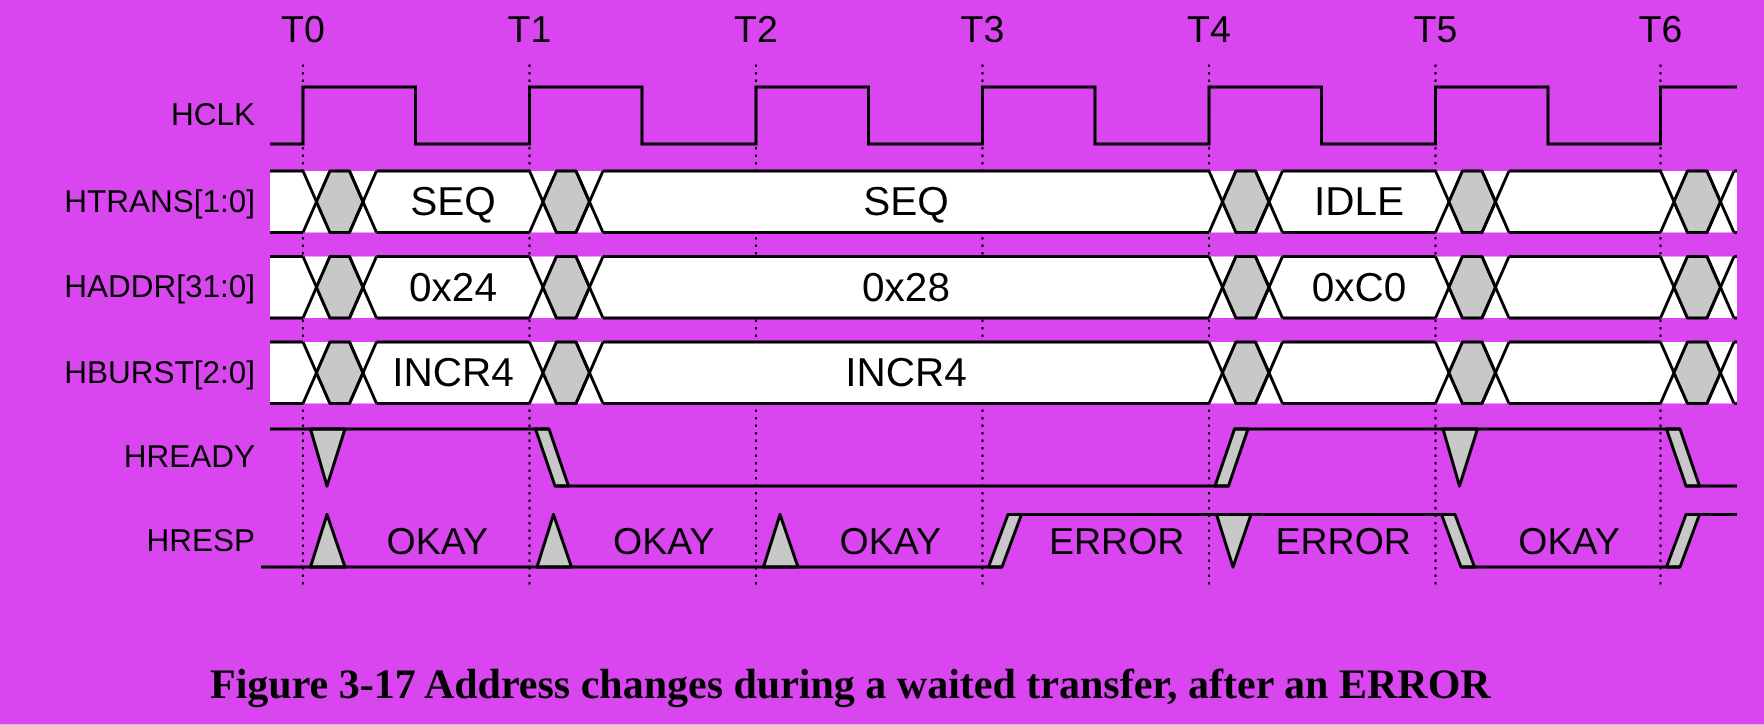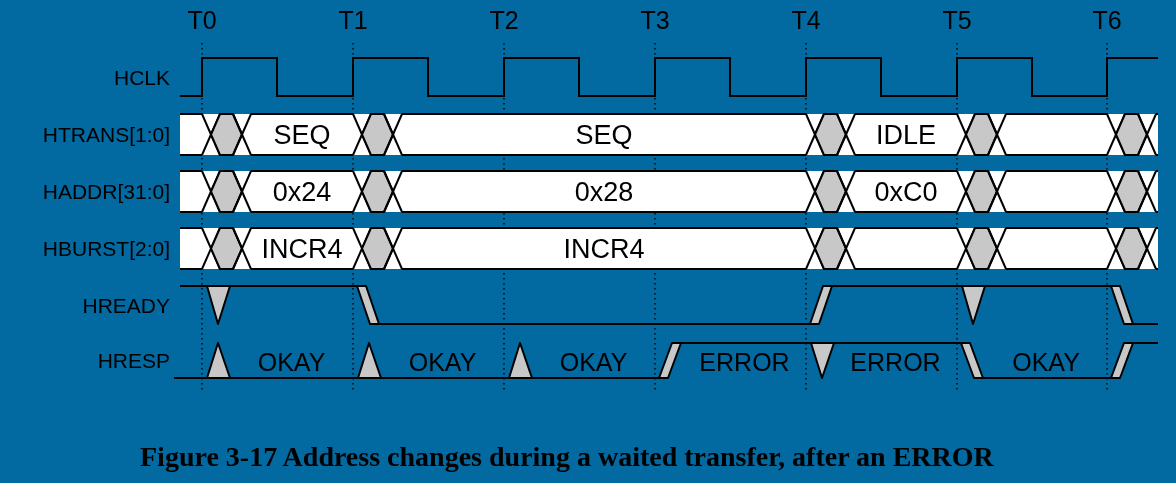--- a/index.html
+++ b/index.html
@@ -1,16 +1,16 @@
 <!DOCTYPE html>
 <html><head>
 <meta charset="utf-8">
 <style>
   html,body{margin:0;padding:0;background:#ffffff;}
-  #page{position:relative;width:1176px;height:483px;background:#0369a1;
+  #page{position:relative;width:1176px;height:483px;background:#d946ef;
         font-family:"Liberation Sans",sans-serif;overflow:hidden;}
   #wave-svg{position:absolute;top:0;left:0;display:block;}
   #caption{position:absolute;top:441px;left:140px;width:1036px;text-align:left;
            font-weight:bold;font-size:28px;color:#000;white-space:nowrap;
            font-family:Liberation Serif, serif;}
   text{font-family:"Liberation Sans",sans-serif;fill:#000;}
 </style>
 </head>
 <body>
 

